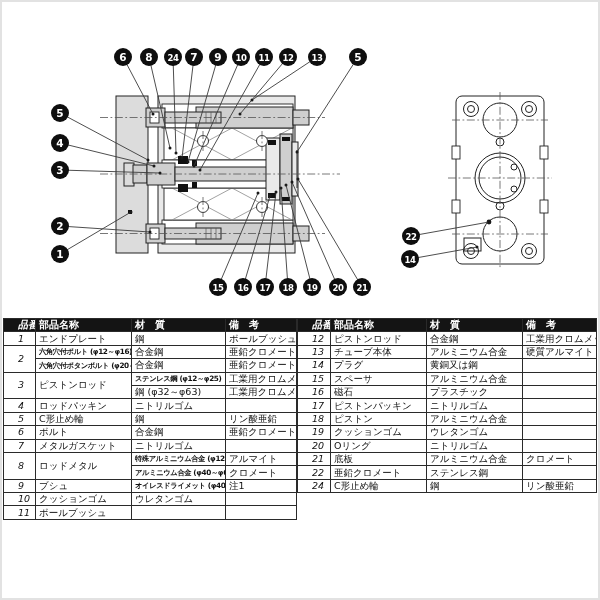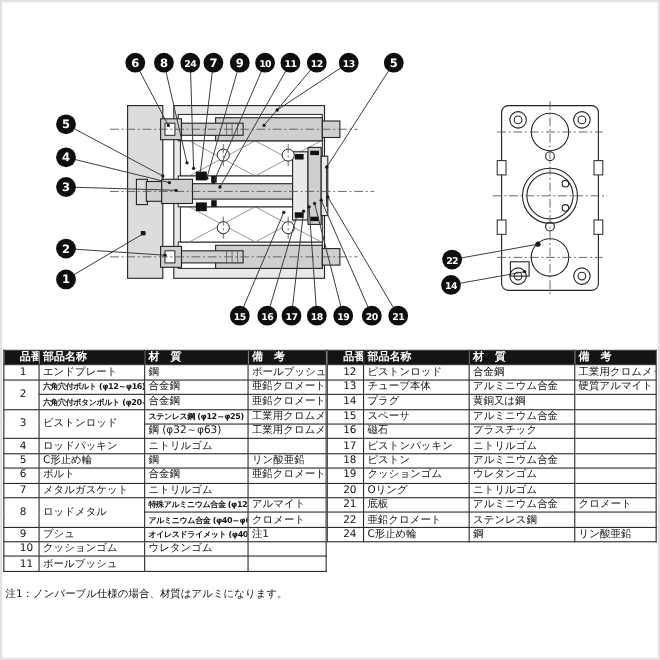--- a/index.html
+++ b/index.html
@@ -25,21 +25,21 @@
   .balloon{fill:#0e0e0e;}
   .balloon-num{fill:#fff;font-size:10.5px;font-weight:bold;text-anchor:middle;}
   .balloon-num.two{font-size:8.5px;letter-spacing:-0.5px;}
   
   table.ptable{position:absolute;border-collapse:collapse;table-layout:fixed;background:#fff;}
   .ptable th,.ptable td{
     border:1px solid #2a2a2a;height:12.4px;padding:0 3px;overflow:hidden;
     white-space:nowrap;font-size:9.5px;line-height:1.05;text-align:left;color:#111;
   }
   .ptable th{background:#141414;color:#fff;font-weight:bold;font-size:10px;}
-  .ptable .c-no{text-align:center;padding:0 14px;}
+  .ptable .c-no{text-align:center;padding:0 14px;font-style:italic;}
   .ptable td.sm{font-size:7.3px;letter-spacing:-0.4px;font-weight:bold;}
   #left-table{left:3px;top:318px;width:294px;}
   #right-table{left:297px;top:318px;width:300px;}
   #footnote{position:absolute;left:5px;top:534px;font-size:9.5px;color:#111;white-space:nowrap;}
 </style>
 </head>
 <body>
 
 <div id="page">
 
@@ -454,14 +454,13 @@
         </tr>
         <tr>
           <td class="c-no" rowspan="1">24</td>
           <td class="" rowspan="1">C形止め輪</td>
           <td class="">鋼</td>
           <td>リン酸亜鉛</td>
         </tr>
       </tbody>
     </table>
 
-  <div id="footnote">注1：ノンバーブル仕様の場合、材質はアルミになります。</div>
 </div>
 
 </body></html>

